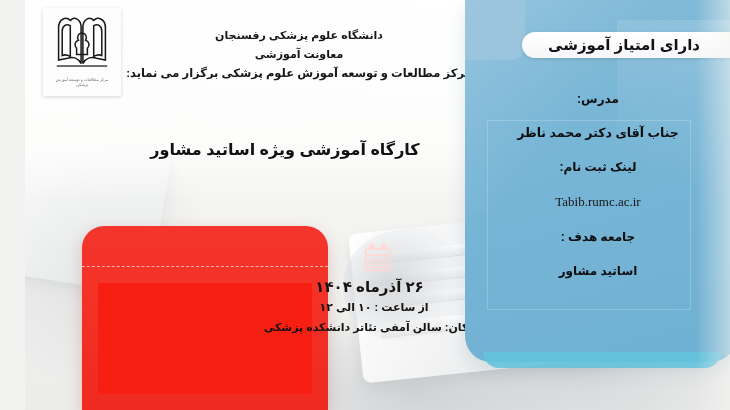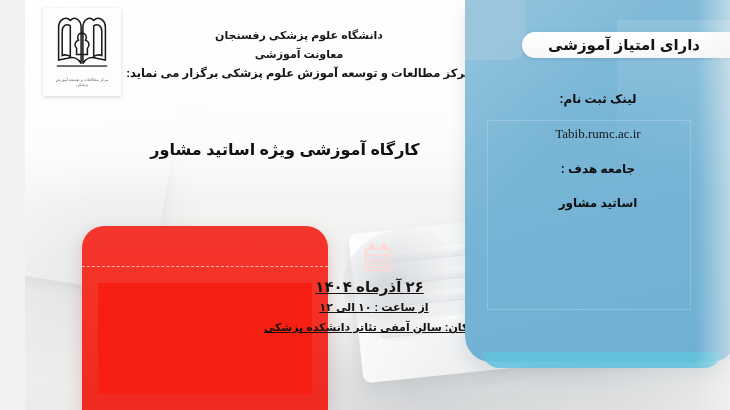--- a/index.html
+++ b/index.html
@@ -122,21 +122,21 @@
   .red-card .inner{
     position:absolute;left:16px;right:16px;top:57px;bottom:16px;
     background:#f71f12;
   }
   .cal-icon{
     position:absolute;left:50%;top:243px;transform:translateX(-50%);
     width:30px;height:30px;
   }
   .red-text{
     position:absolute;left:0;right:16px;top:276px;
-    text-align:center;direction:rtl;color:#15120f;text-decoration:underline;
+    text-align:center;direction:rtl;color:#15120f;
   }
   .red-text .rt-date{font-size:15px;font-weight:bold;line-height:21px;letter-spacing:.2px;}
   .red-text .rt-time{font-size:11px;font-weight:bold;line-height:20px;margin-left:9px;}
   .red-text .rt-place{font-size:11px;font-weight:bold;line-height:20px;}
 
   
   .blue-shadowbar{
     position:absolute;left:466px;top:0;width:264px;height:36px;
     background:linear-gradient(180deg,#4e8db5 0%,#5a96bb 100%);
   }
@@ -282,20 +282,22 @@
     <div class="innerframe"></div>
   </div>
   <div class="blue-topleft"></div>
   <div class="blue-foot"></div>
 
   <div class="badge">
     <span>دارای امتیاز آموزشی</span>
   </div>
 
   <div class="blue-content">
+    <div class="bl bl-label">مدرس:</div>
+    <div class="bl bl-name">جناب آقای دکتر محمد ناظر</div>
     <div class="bl bl-label">لینک ثبت نام:</div>
     <div class="bl-url">Tabib.rumc.ac.ir</div>
     <div class="bl bl-label">جامعه هدف :</div>
     <div class="bl bl-label">اساتید مشاور</div>
   </div>
 
   <div class="fade-right"></div>
 </div>
 
 </body></html>

